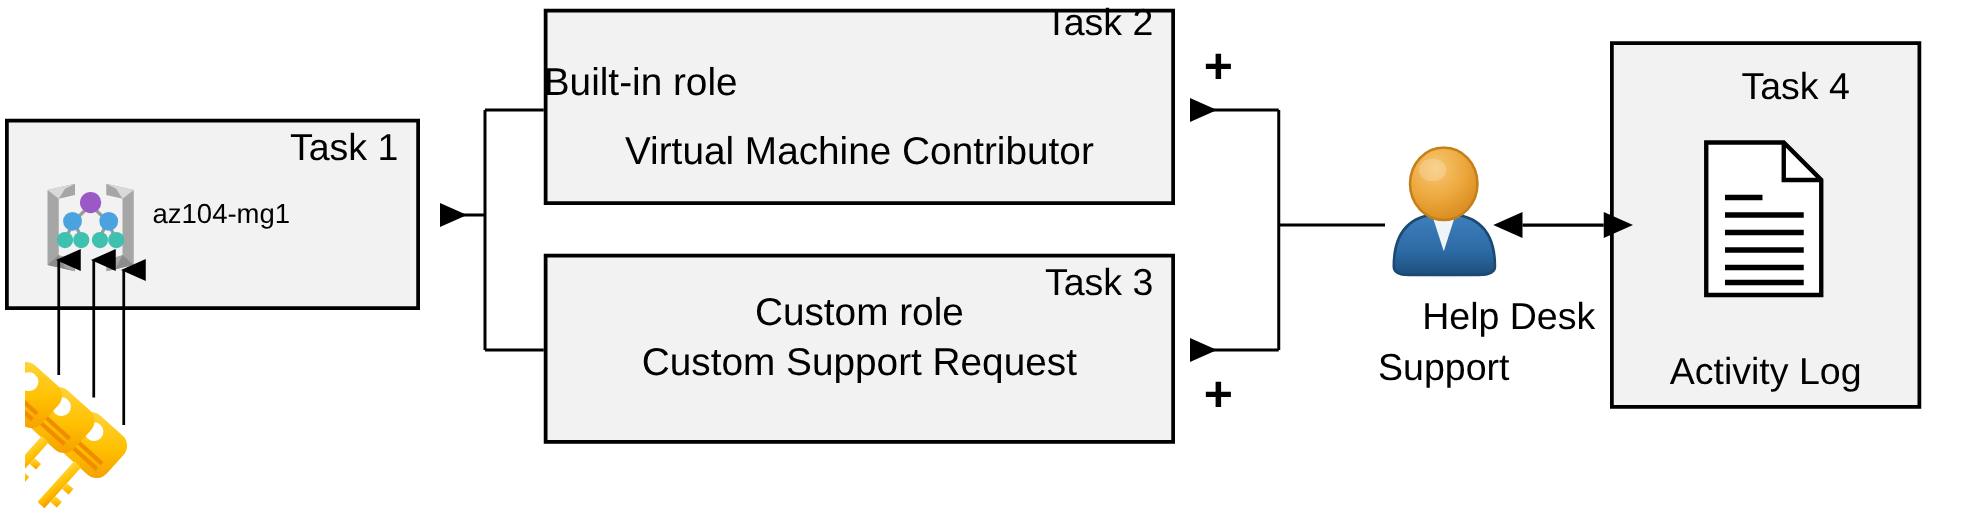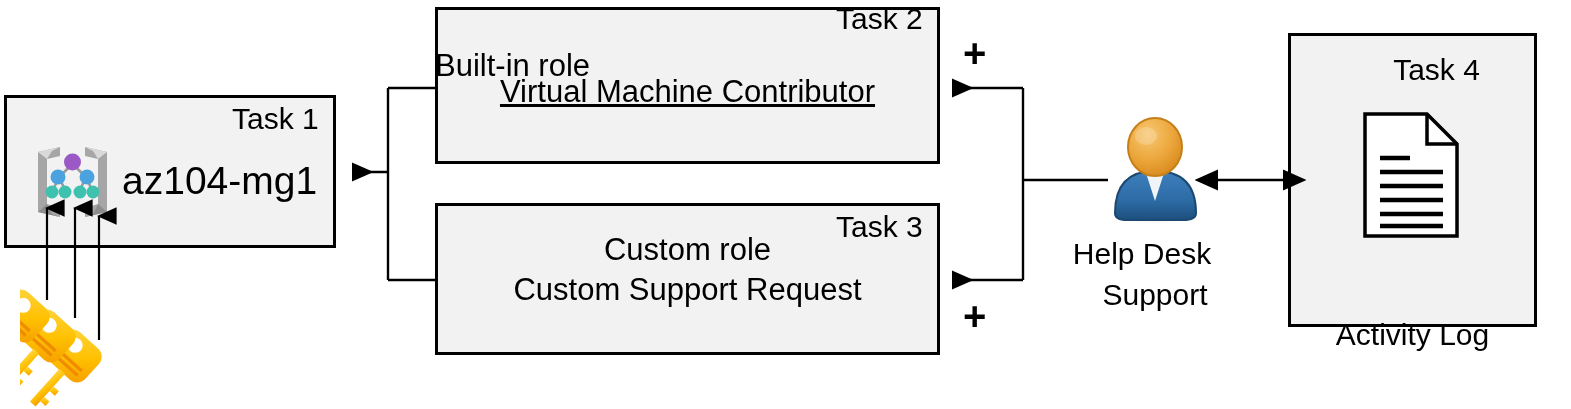--- a/index.html
+++ b/index.html
@@ -94,26 +94,26 @@
       <circle cx="42.5" cy="24" r="8.5" fill="#9b59c6"></circle>
       <circle cx="28" cy="39" r="7.5" fill="#4aa3df"></circle>
       <circle cx="57" cy="39" r="7.5" fill="#4aa3df"></circle>
       <circle cx="22" cy="54" r="6.5" fill="#3fc1b0"></circle>
       <circle cx="35" cy="54" r="6.5" fill="#3fc1b0"></circle>
       <circle cx="50" cy="54" r="6.5" fill="#3fc1b0"></circle>
       <circle cx="63" cy="54" r="6.5" fill="#3fc1b0"></circle>
     </svg>
   </div>
 
-  <div class="box-text" style="left:122px; top:158px; font-size:39px;">az104-mg1</div>
+  <div class="box-text" style="left:122px; top:158px; font-size:22px;">az104-mg1</div>
 
   <div class="box" style="left:435px; top:7px; width:505px; height:157px;"></div>
   <div class="task-label" style="left:836px; top:4px;">Task 2</div>
   <div class="box-text" style="left:435px; top:48px; width:410px; text-align:left;">Built-in role</div>
-  <div class="box-text" style="left:435px; top:74px; width:505px; text-decoration:underline;">Virtual Machine Contributor</div>
+  <div class="box-text" style="left:435px; top:103px; width:505px; ">Virtual Machine Contributor</div>
 
   <div class="box" style="left:435px; top:203px; width:505px; height:152px;"></div>
   <div class="task-label" style="left:836px; top:212px;">Task 3</div>
   <div class="box-text" style="left:435px; top:232px; width:505px; ">Custom role</div>
   <div class="box-text" style="left:435px; top:272px; width:505px; text-align:center;">Custom Support Request</div>
 
   <div class="box" style="left:1288px; top:33px; width:249px; height:294px;"></div>
   <div class="task-label" style="left:1288px; top:55px; width:297px; text-align:center;">Task 4</div>
 
   <div class="icon-wrap" style="left:1361px; top:110px; width:102px; height:130px;">
@@ -124,21 +124,21 @@
         <line x1="19" y1="48" x2="49" y2="48"></line>
         <line x1="19" y1="62" x2="82" y2="62"></line>
         <line x1="19" y1="76" x2="82" y2="76"></line>
         <line x1="19" y1="90" x2="82" y2="90"></line>
         <line x1="19" y1="104" x2="82" y2="104"></line>
         <line x1="19" y1="116" x2="82" y2="116"></line>
       </g>
     </svg>
   </div>
 
-  <div class="plain-text" style="left:1288px; top:281px; width:249px;margin-top:37px;">Activity Log</div>
+  <div class="plain-text" style="left:1288px; top:281px; width:249px;">Activity Log</div>
 
   <div class="icon-wrap" style="left:1103px; top:117px; width:105px; height:108px;">
     <svg width="105" height="108" viewBox="0 0 105 108">
       <defs>
         <radialGradient id="headGrad" cx="38%" cy="28%" r="75%">
           <stop offset="0%" stop-color="#f7c873"></stop>
           <stop offset="55%" stop-color="#eda93f"></stop>
           <stop offset="100%" stop-color="#d98b1f"></stop>
         </radialGradient>
         <linearGradient id="bodyGrad" x1="0%" y1="0%" x2="0%" y2="100%">
@@ -151,21 +151,21 @@
           <stop offset="100%" stop-color="#ffffff" stop-opacity="0"></stop>
         </radialGradient>
       </defs>
       <ellipse cx="52" cy="99" rx="40" ry="9" fill="url(#shadowGrad)"></ellipse>
       <path d="M12,96 C12,66 27,54 52,54 C77,54 93,66 93,96 C93,101 88,103 80,103 L24,103 C16,103 12,101 12,96 Z" fill="url(#bodyGrad)" stroke="#1b4971" stroke-width="2"></path>
       <path d="M43,56 L52,84 L61,56 C58,60 46,60 43,56 Z" fill="#ffffff" opacity="0.92"></path>
       <ellipse cx="52" cy="30" rx="27" ry="29" fill="url(#headGrad)" stroke="#c57f18" stroke-width="2"></ellipse>
       <ellipse cx="43" cy="19" rx="11" ry="9" fill="#ffffff" opacity="0.20"></ellipse>
     </svg>
   </div>
-  <div class="plain-text" style="left:1042px; top:237px; width:200px;">Help Desk</div>
+  <div class="plain-text" style="left:1107px; top:237px; width:200px;">Help Desk</div>
   <div class="plain-text" style="left:1055px; top:278px; width:200px;">Support</div>
 
   <div class="plus" style="left:963px; top:33px;">+</div>
   <div class="plus" style="left:963px; top:296px;">+</div>
 
   <div class="icon-wrap" style="left:20px; top:280px; width:120px; height:129px;">
     <svg width="120" height="129" viewBox="0 0 120 129">
       <defs>
         <linearGradient id="keyGrad" x1="0%" y1="0%" x2="100%" y2="100%">
           <stop offset="0%" stop-color="#ffd642"></stop>

